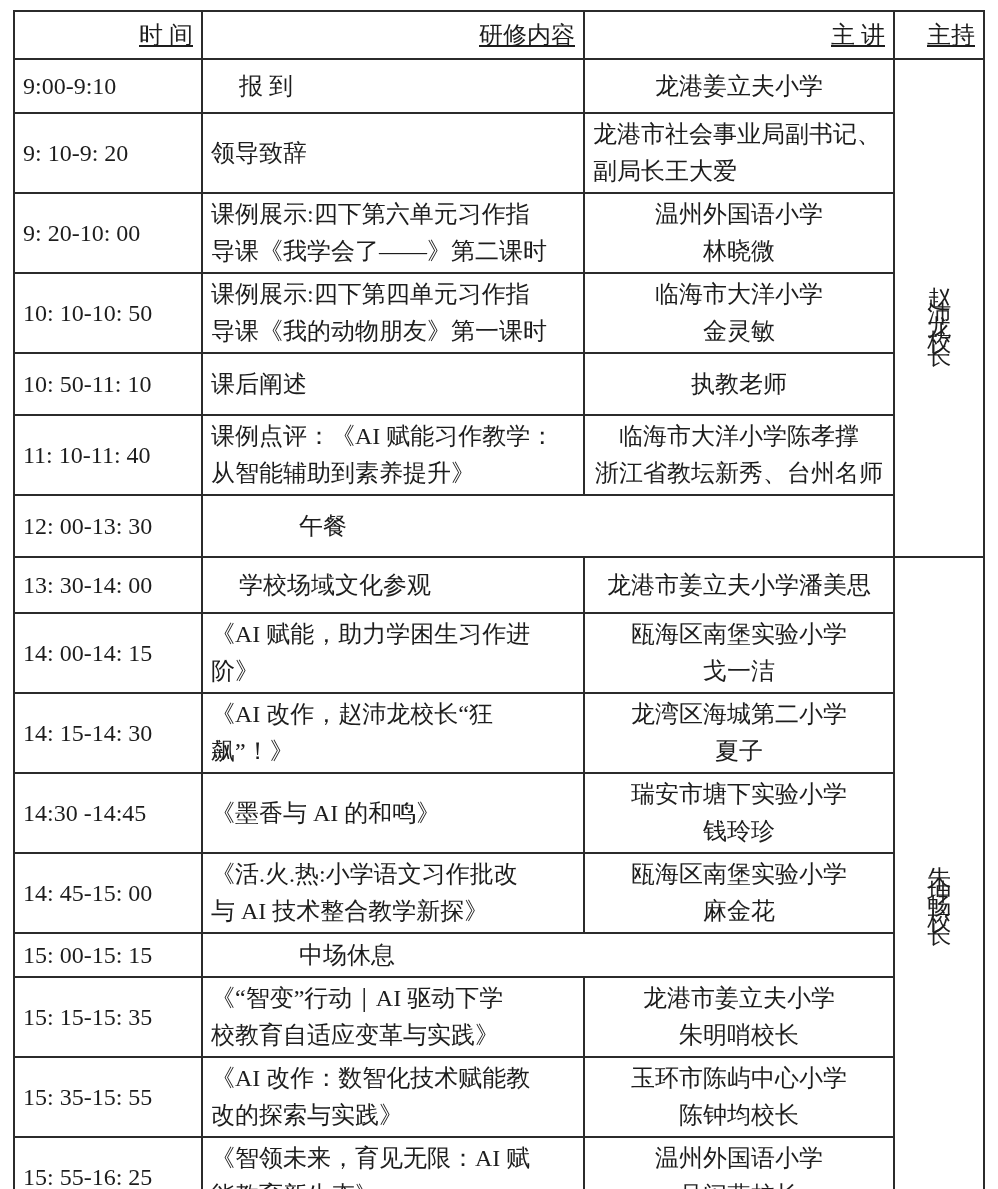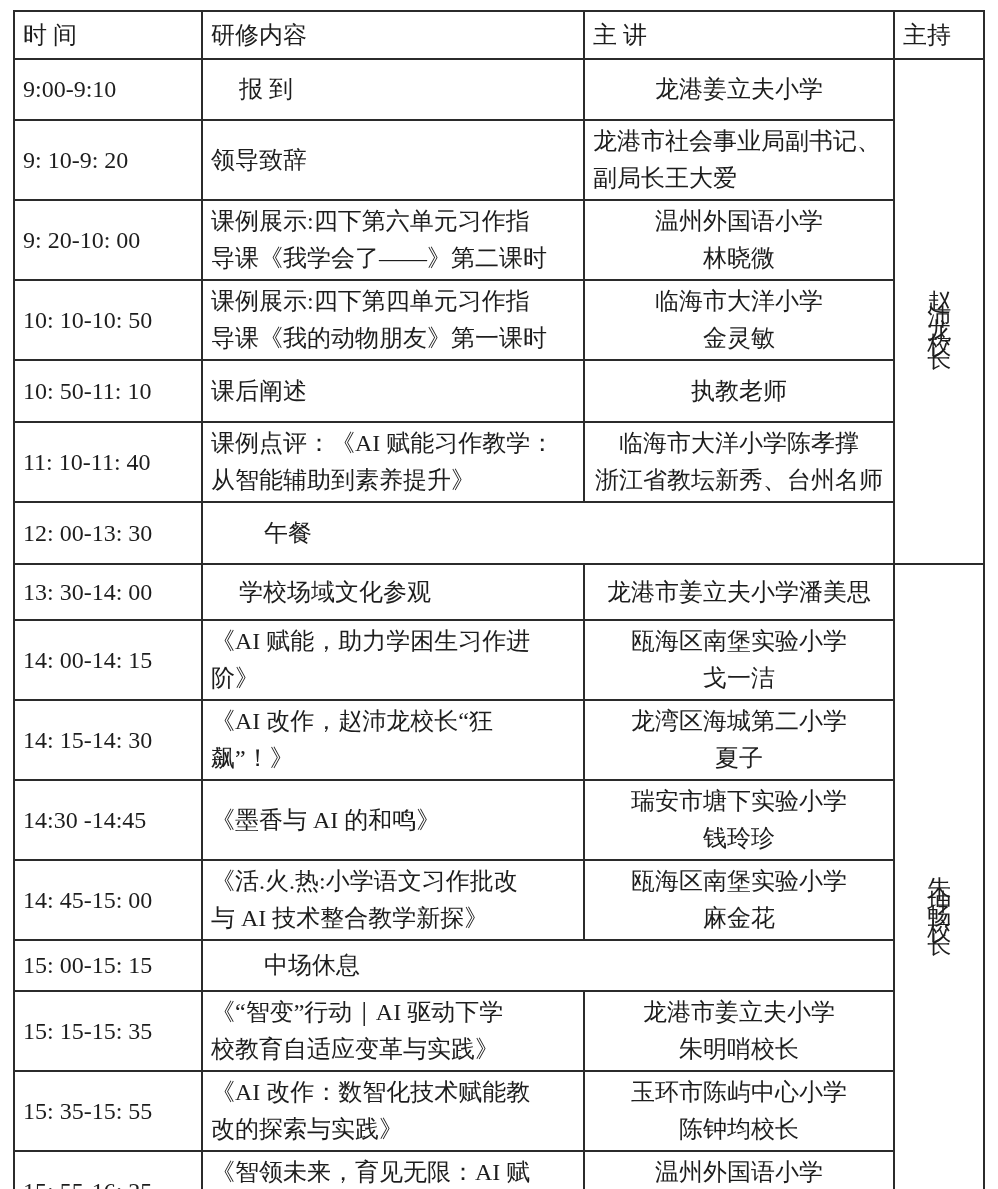--- a/index.html
+++ b/index.html
@@ -18,25 +18,25 @@
     font-weight:normal;
     font-size:24px;line-height:37px;
     padding:2px 8px;
     vertical-align:middle;
     overflow:hidden;
   }
   col.c-time{width:188px;}
   col.c-content{width:382px;}
   col.c-speaker{width:310px;}
   col.c-host{width:90px;}
-  .hd{text-align:left;}
+  .hd{text-align:right;text-decoration:underline;}
   .t{text-align:left;padding-left:12px;white-space:nowrap;}
   .c{text-align:left;white-space:pre-line;}
   .c.ind{padding-left:36px;margin-left:27px;}
-  .c.merge{padding-left:61px;margin-left:20px;}
+  .c.merge{padding-left:96px;margin-left:20px;}
   .s{text-align:center;white-space:pre-line;}
   .s.left{text-align:left;}
   .host-cell{text-align:center;padding:0;}
   .vtext{
     display:inline-block;
     writing-mode:vertical-rl;
     text-orientation:upright;
     letter-spacing:14px;
     line-height:1.1;
   }
@@ -53,21 +53,21 @@
   </colgroup>
 
   <tbody>
       <tr style="height:48px">
     <td class="hd">时 间</td>
     <td class="hd">研修内容</td>
     <td class="hd">主 讲</td>
     <td class="hd">主持</td>
   </tr>
 
-  <tr style="height:61px">
+  <tr style="height:54px">
     <td class="t">9:00-9:10</td>
     <td class="c ind">报 到</td>
     <td class="s">龙港姜立夫小学</td>
     <td class="host-cell" rowspan="7">
       <span class="vtext">赵沛龙校长</span>
     </td>
   </tr>
 
   <tr style="height:74px">
     <td class="t">9: 10-9: 20</td>
@@ -144,21 +144,21 @@
   </tr>
 
   <tr style="height:75px">
     <td class="t">14: 45-15: 00</td>
     <td class="c">《活.火.热:小学语文习作批改
 与 AI 技术整合教学新探》</td>
     <td class="s">瓯海区南堡实验小学
 麻金花</td>
   </tr>
 
-  <tr style="height:51px">
+  <tr style="height:44px">
     <td class="t">15: 00-15: 15</td>
     <td class="c merge" colspan="2">中场休息</td>
   </tr>
 
   <tr style="height:76px">
     <td class="t">15: 15-15: 35</td>
     <td class="c">《“智变”行动｜AI 驱动下学
 校教育自适应变革与实践》</td>
     <td class="s">龙港市姜立夫小学
 朱明哨校长</td>

